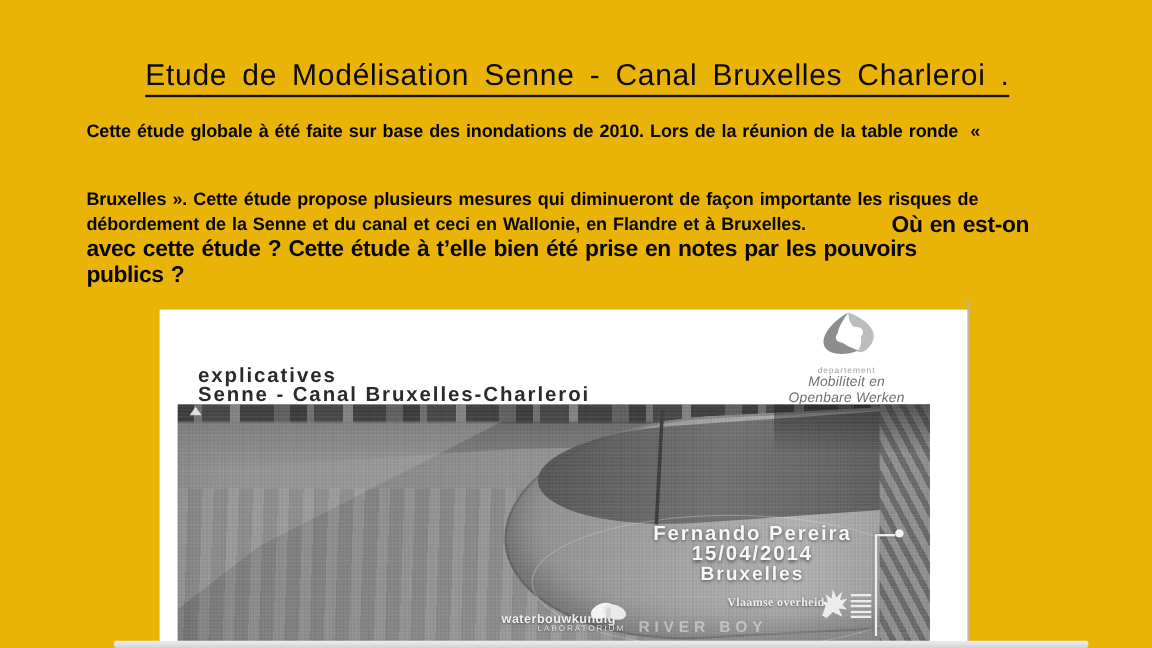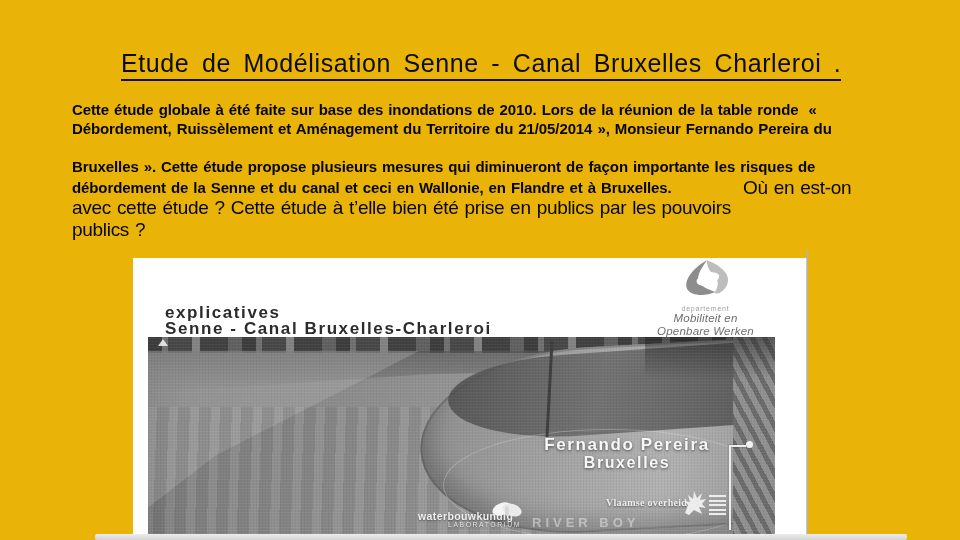--- a/index.html
+++ b/index.html
@@ -6,21 +6,21 @@
     font-family:"Liberation Sans","DejaVu Sans",sans-serif;}
   .abs{position:absolute;}
   #stage{position:relative;width:960px;height:540px;background:#eab308;}
 
   
   #main-title{left:121px;top:50px;font-size:25px;font-weight:400;color:#0c0c0c;
     letter-spacing:.6px;word-spacing:5px;white-space:pre;border-bottom:2px solid #111;
     padding-bottom:3px;line-height:26px;}
   .pline{left:72px;font-size:15px;font-weight:700;color:#070707;white-space:pre;
     line-height:15px;letter-spacing:-.1px;word-spacing:1px;}
-  .pbig{font-size:19px;font-weight:400;color:#070707;white-space:pre;letter-spacing:-.3px;
+  .pbig{font-size:19px;font-weight:700;color:#070707;white-space:pre;letter-spacing:-.3px;
     line-height:19px;word-spacing:1px;}
 
   
   #slide-scan{left:133px;top:258px;width:674px;height:280px;background:#fff;}
   .cover-head{left:32px;font-weight:700;color:#2b2b2b;font-size:17px;letter-spacing:1.6px;
     line-height:17px;white-space:pre;}
   #cover-logo{left:505px;top:0px;width:135px;text-align:center;color:#8f8f8f;}
   #cover-logo .dept{font-size:7px;color:#a0a0a0;letter-spacing:.8px;margin-top:1px;}
   #cover-logo .nm{font-size:11.5px;font-style:italic;color:#6e6e6e;line-height:12.5px;letter-spacing:.2px;}
 
@@ -87,25 +87,24 @@
     background:linear-gradient(180deg,#ededed,#d3d3d3);}
 </style>
 </head>
 <body>
 
 <div id="stage">
 
   <div id="main-title" class="abs">Etude de Modélisation Senne - Canal Bruxelles Charleroi .</div>
 
   <div class="abs pline" style="top:102px">Cette étude globale à été faite sur base des inondations de 2010. Lors de la réunion de la table ronde  «</div>
-  <div class="abs pline" style="top:121px">Débordement, Ruissèlement et Aménagement du Territoire du 21/05/2014 », Monsieur Fernando Pereira du</div>
   <div class="abs pline" style="top:159px">Bruxelles ». Cette étude propose plusieurs mesures qui diminueront de façon importante les risques de</div>
   <div class="abs pline" style="top:180px">débordement de la Senne et du canal et ceci en Wallonie, en Flandre et à Bruxelles.</div>
   <div class="abs pbig" style="left:743px;top:178px">Où en est-on</div>
-  <div class="abs pbig" style="left:72px;top:198px">avec cette étude ? Cette étude à t’elle bien été prise en publics par les pouvoirs</div>
+  <div class="abs pbig" style="left:72px;top:198px">avec cette étude ? Cette étude à t’elle bien été prise en notes par les pouvoirs</div>
   <div class="abs pbig" style="left:72px;top:220px">publics ?</div>
 
   <div id="slide-scan" class="abs">
 
     <div class="abs cover-head" style="top:46px">explicatives</div>
     <div id="cover-logo" class="abs">
       <svg width="56" height="42" viewBox="0 0 60 44">
         <path d="M31 2 C 18 9, 5 23, 10 33 C 14 40, 28 41, 40 36 C 32 33, 24 30, 22 24 C 20 18, 26 9, 31 2 Z" fill="#8d8d8d"></path>
         <path d="M31 2 C 45 7, 57 17, 53 27 C 50 35, 43 39, 39 37 C 44 30, 44 22, 38 17 C 33 13, 31 8, 31 2 Z" fill="#bdbdbd"></path>
         <ellipse cx="32" cy="22" rx="12.5" ry="6.5" transform="rotate(-16 32 22)" fill="#ffffff"></ellipse>
@@ -127,20 +126,21 @@
     <div id="barge-deck" class="abs"></div>
     <div id="deck-arc" class="abs"></div>
     <div id="barge-mast" class="abs"></div>
     <div id="rail-tracks" class="abs"></div>
     <div id="tr-dark" class="abs"></div>
     <div id="grain" class="abs"></div>
     <div id="photo-triangle" class="abs"></div>
 
     <div id="credit" class="abs">
       <div class="c1">Fernando Pereira</div>
+      <div class="c2">15/04/2014</div>
       <div class="c3">Bruxelles</div>
     </div>
 
     <div id="vlaamse" class="abs">Vlaamse overheid</div>
     <svg id="lion" class="abs" width="26" height="27" viewBox="0 0 26 27">
       <path d="M4 24 L7 16 L4 12 L9 13 L7 6 L12 10 L13 2 L16 9 L21 4 L19 11 L25 10 L21 15 L25 19 L18 18 L21 25 L13 21 L8 26 Z" fill="#ececec"></path>
     </svg>
     <div id="flag-bars" class="abs">
       <div></div>
         <div></div>

